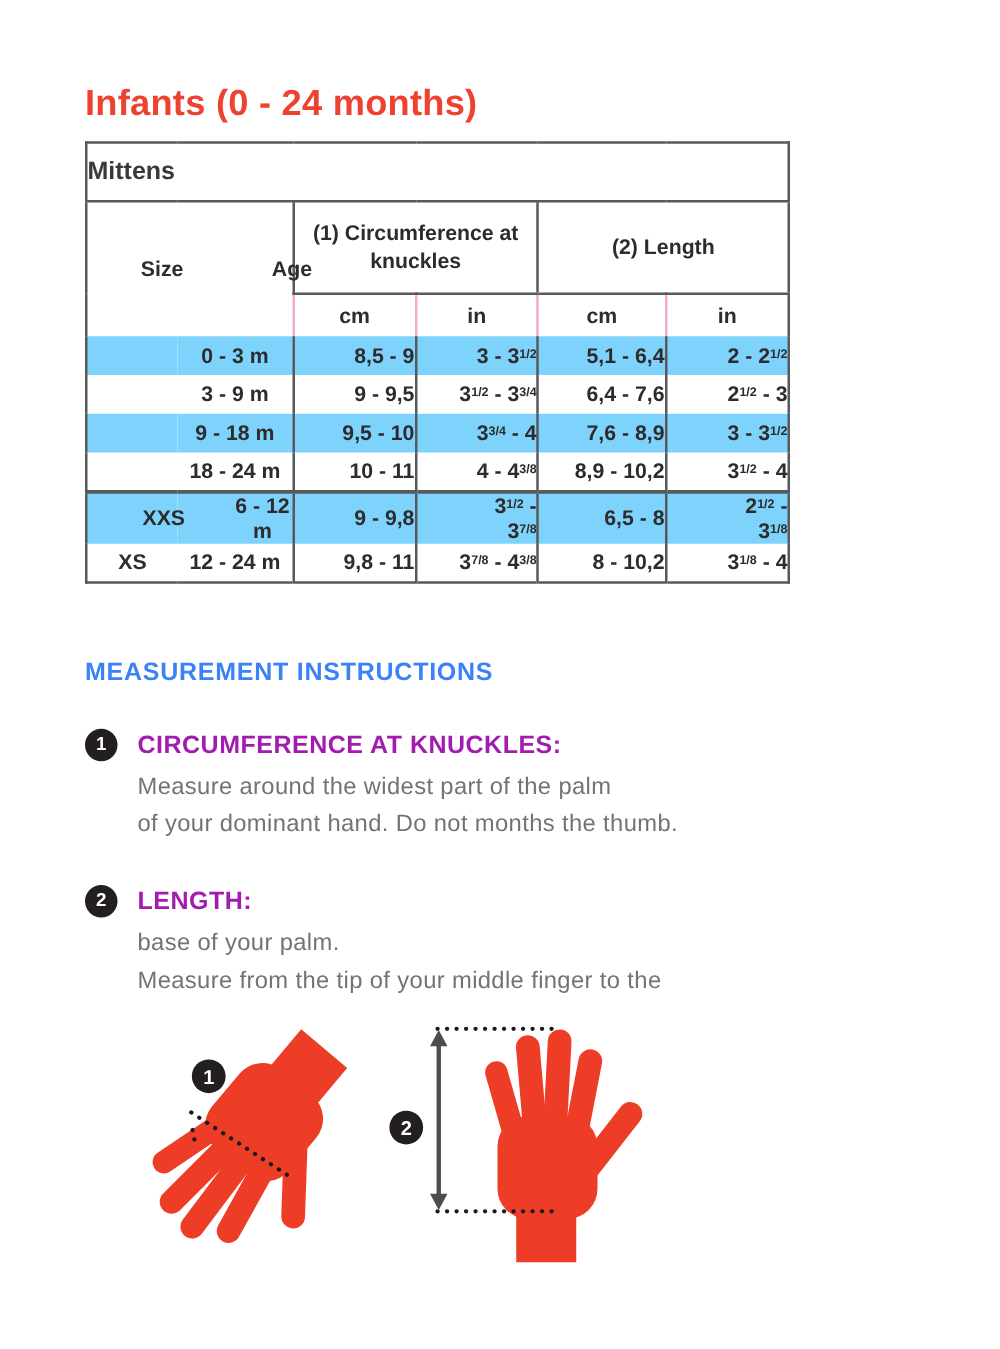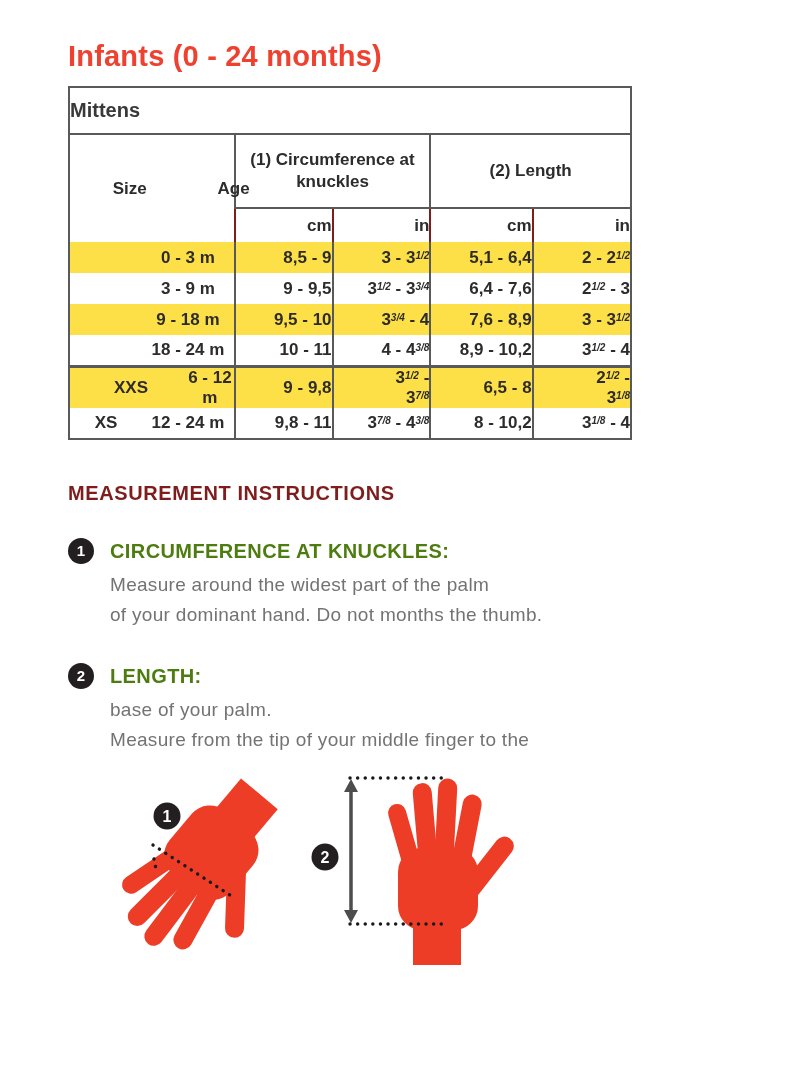--- a/index.html
+++ b/index.html
@@ -4,21 +4,21 @@
 <style>
   html,body { margin:0; padding:0; }
   body {
     width:800px; height:1079px; background:#ffffff; overflow:hidden;
     font-family:"Liberation Sans","DejaVu Sans",sans-serif; color:#2d2b2c;
   }
   .page { padding:0 60px 0 68px; }
 
   
   .title {
-    margin:40px 0 13px 0;
+    margin:67px 0 13px 0;
     font-size:29px; font-weight:800; letter-spacing:0.2px;
     color:#ef4130;
   }
 
   
   table.size-table {
     border-collapse:collapse; table-layout:fixed;
     width:564px; border:2px solid #58595b;
   }
   table.size-table td { padding:0; vertical-align:middle; }
@@ -31,43 +31,43 @@
   .sizeage-wrap span { display:block; text-align:center; font-size:17px; font-weight:700;margin-left:22px; }
   .sizeage-wrap .s1 { flex:0 0 46%; }
   .sizeage-wrap .s2 { flex:0 0 54%; }
   .group-head {
     height:72px; text-align:center;
     font-size:17px; font-weight:700; color:#2d2b2c;
     border-left:2px solid #58595b; border-bottom:2px solid #58595b;
   }
   .group-head .head-wrap { max-width:175px; margin:0 auto; line-height:22px; }
   .unit-cell {
-    height:33px; text-align:right; font-size:17px; font-weight:700;
-    border-left:2px solid #7f1d1d;
+    height:33px; text-align:center; font-size:17px; font-weight:700;
+    border-left:2px solid #f9a8d4;
   }
   tr.data-row { height:31px; }
-  tr.shaded { background:#fde047; }
+  tr.shaded { background:#7dd3fc; }
   td.size-cell, td.age-cell { text-align:center; font-size:17px; font-weight:600; }
   td.num { text-align:right; font-size:17px; font-weight:600; border-left:2px solid #58595b; }
   tr.group2-first td { border-top:3px solid #58595b;padding-left:44px; }
-  sup { font-size:10px; vertical-align:4px; line-height:0; font-weight:700; letter-spacing:0;font-style:italic; }
+  sup { font-size:10px; vertical-align:4px; line-height:0; font-weight:700; letter-spacing:0; }
 
   
   .mi-heading {
-    margin-top:42px;
-    font-size:20px; font-weight:700; letter-spacing:0.6px; color:#7f1d1d;
+    margin-top:60px;
+    font-size:20px; font-weight:700; letter-spacing:0.6px; color:#3b82f6;
   }
   .mi-item { margin-top:33px; display:grid; grid-template-columns:42px 1fr; align-items:start; }
   .badge {
     width:26px; height:26px; border-radius:50%;
     background:#231f20; color:#ffffff;
     font-size:15px; font-weight:700;
     display:flex; align-items:center; justify-content:center;
   }
-  .mi-title { font-size:20px; font-weight:700; color:#4d7c0f; letter-spacing:0.4px; padding-top:2px; }
+  .mi-title { font-size:20px; font-weight:700; color:#a21caf; letter-spacing:0.4px; padding-top:2px; }
   .mi-body {
     grid-column:2; margin-top:6px;
     font-size:19px; font-weight:500; line-height:30px; letter-spacing:0.3px;
     color:#737373;
   }
 
   
   .figure-wrap { margin:10px 0 0 30px; }
 </style>
 </head>

